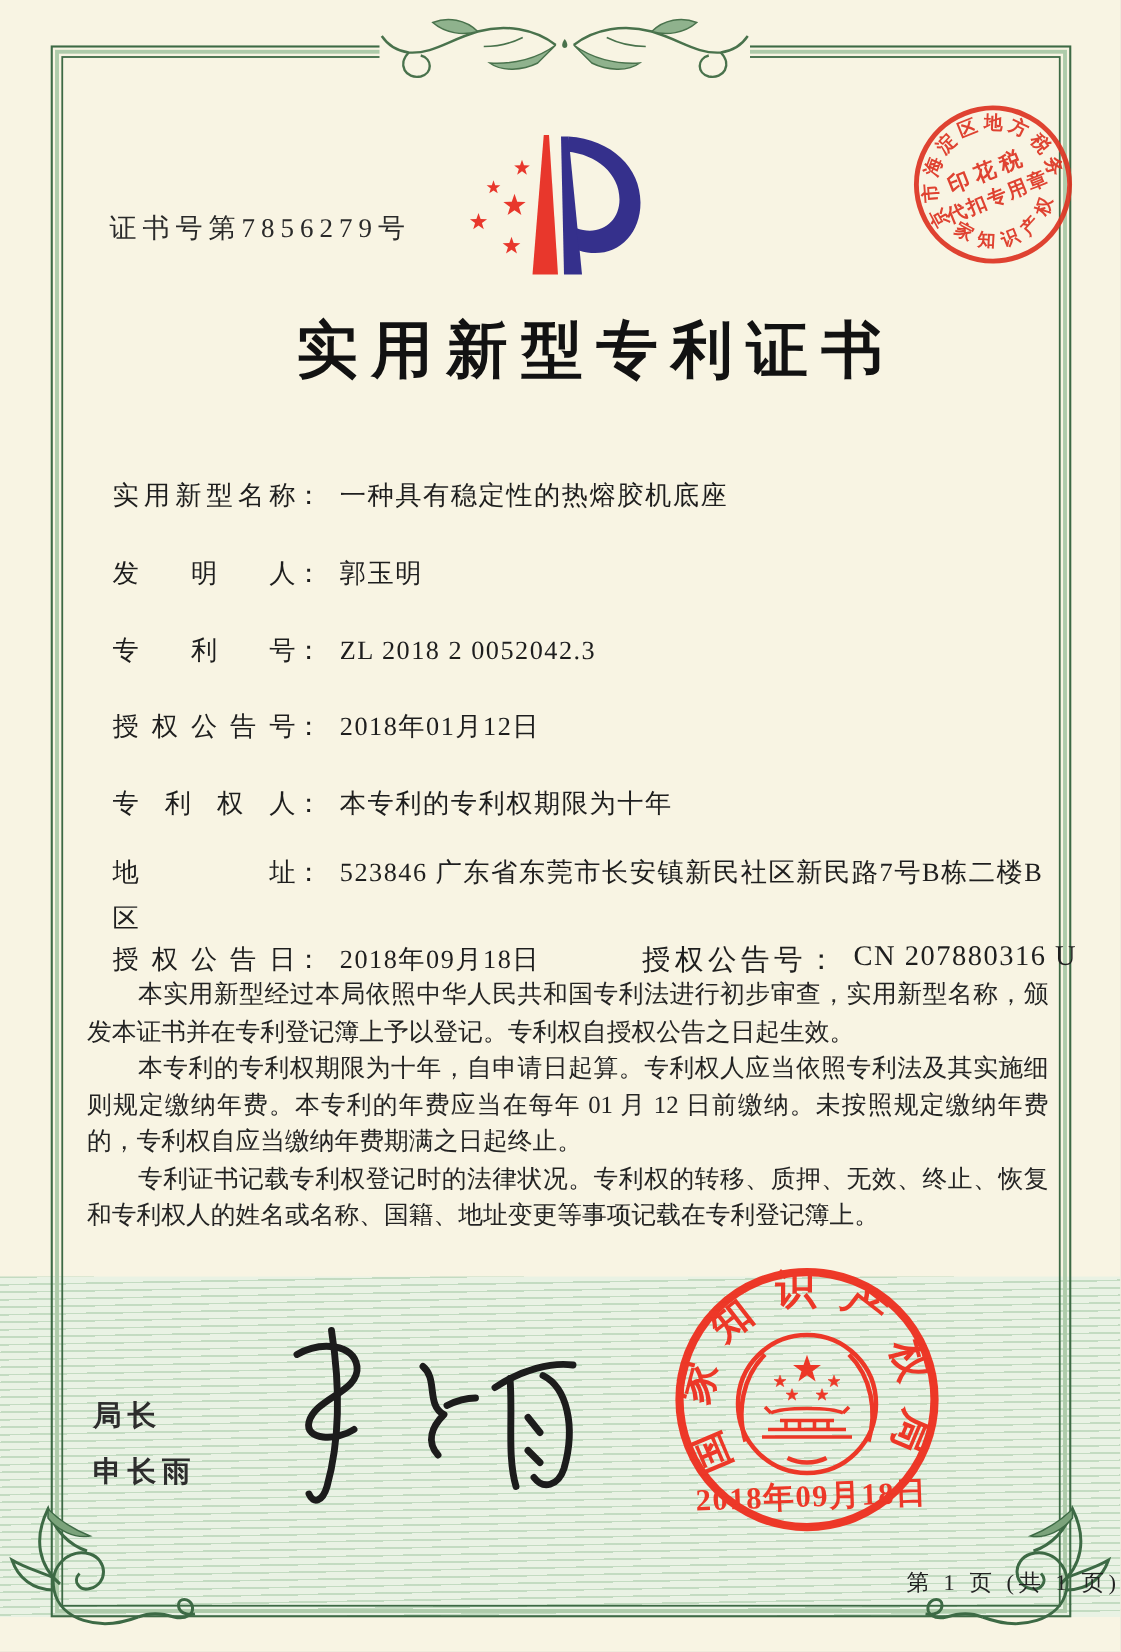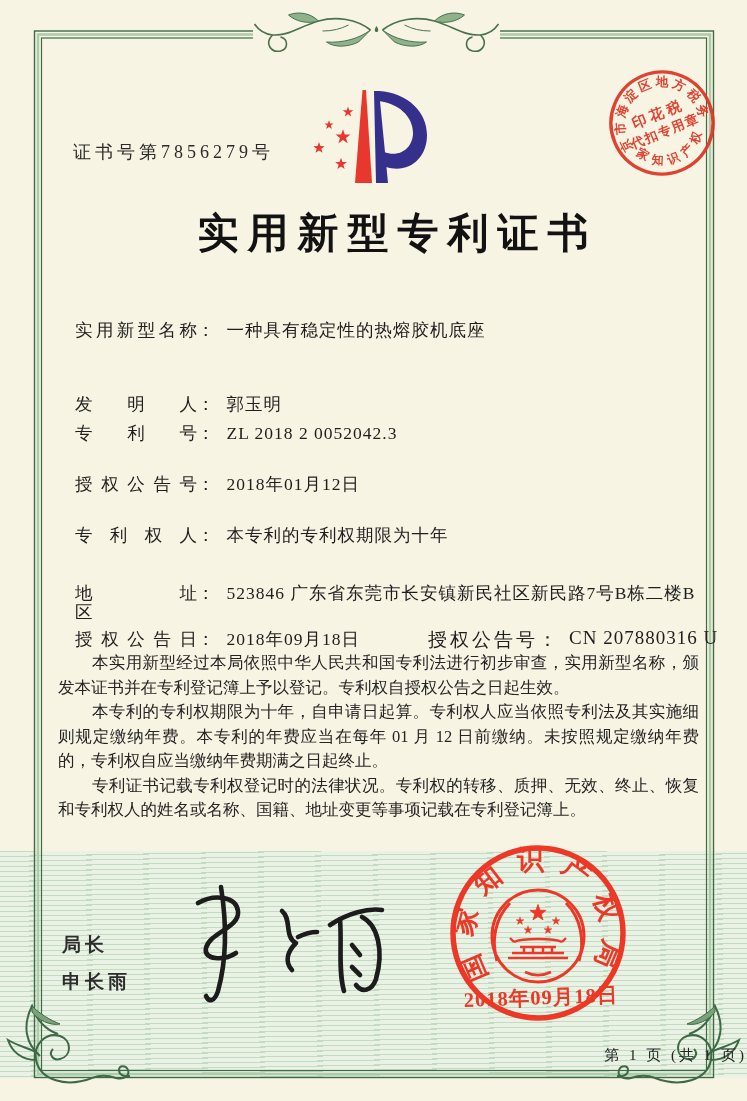--- a/index.html
+++ b/index.html
@@ -115,33 +115,33 @@
       <text x="66" y="62" text-anchor="middle" font-size="14.5" font-weight="700" fill="#dd3322" letter-spacing="4" font-family="Liberation Serif, serif">印花税</text>
       <text x="66" y="80" text-anchor="middle" font-size="13" font-weight="700" fill="#dd3322" letter-spacing="1.5" font-family="Liberation Serif, serif">代扣专用章</text>
     </g>
   </svg>
 
   <div class="title">实用新型专利证书</div>
 
   <div class="frow" style="top:318px">
     <span class="flabel">实用新型名称</span><span class="fcolon">：</span><span class="fvalue">一种具有稳定性的热熔胶机底座</span>
   </div>
-  <div class="frow" style="top:392px">
+  <div class="frow" style="top:370px">
     <span class="flabel">发明人</span><span class="fcolon">：</span><span class="fvalue">郭玉明</span>
   </div>
   <div class="frow" style="top:421px">
     <span class="flabel">专利号</span><span class="fcolon">：</span><span class="fvalue">ZL 2018 2 0052042.3</span>
   </div>
   <div class="frow" style="top:472px">
     <span class="flabel">授权公告号</span><span class="fcolon">：</span><span class="fvalue">2018年01月12日</span>
   </div>
   <div class="frow" style="top:523px">
     <span class="flabel">专利权人</span><span class="fcolon">：</span><span class="fvalue">本专利的专利权期限为十年</span>
   </div>
-  <div class="frow" style="top:581px">
+  <div class="frow" style="top:569px">
     <span class="flabel">地址</span><span class="fcolon">：</span><span class="fvalue">523846 广东省东莞市长安镇新民社区新民路7号B栋二楼B</span>
   </div>
   <div class="addr2">区</div>
   <div class="frow" style="top:627px">
     <span class="flabel">授权公告日</span><span class="fcolon">：</span><span class="fvalue">2018年09月18日</span>
   </div>
   <div class="grantno">
     <span class="glabel">授权公告号</span><span>：</span><span class="fvalue">CN 207880316 U</span>
   </div>
 

